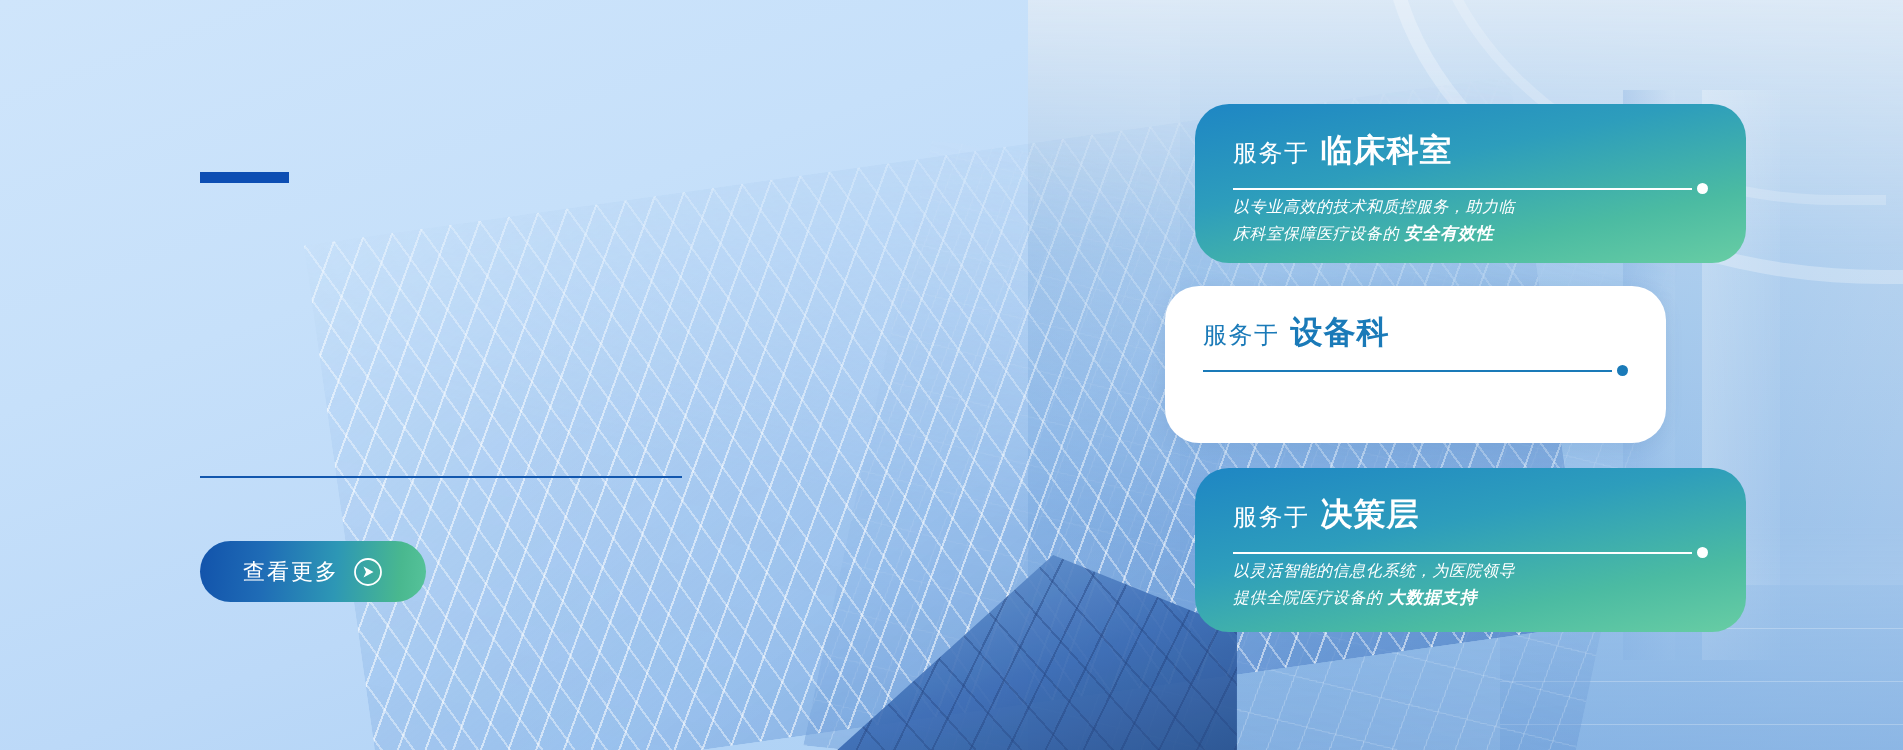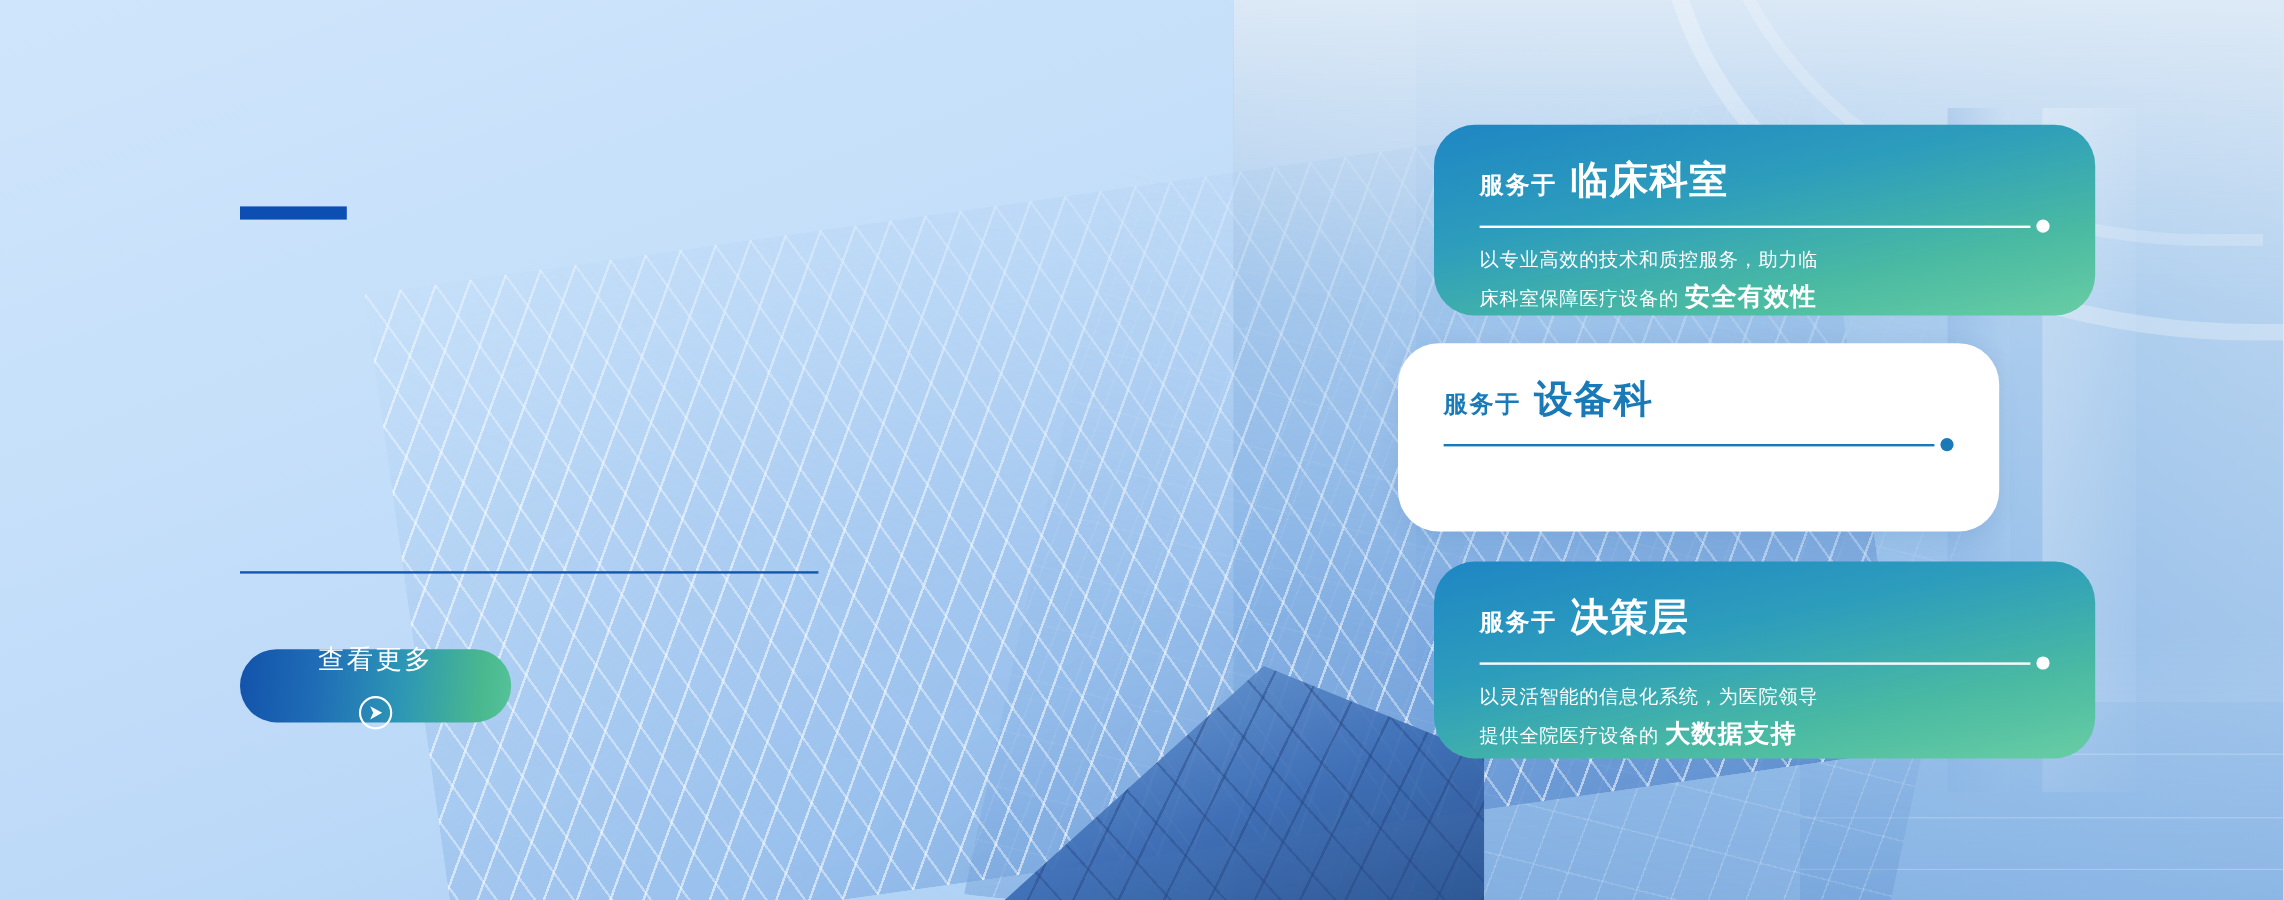--- a/index.html
+++ b/index.html
@@ -134,21 +134,20 @@
     border: none;
     border-radius: 31px;
     background: linear-gradient(95deg, #1253ab 0%, #1f6cb6 28%, #2d97b5 60%, #49b88f 88%, #56c39a 100%);
     color: #ffffff;
     display: flex;
     align-items: center;
     justify-content: center;
     gap: 14px;
     cursor: pointer;
     padding: 0;
-    flex-direction: column;
   }
   .cta-label {
     font-size: 22px;
     font-weight: 500;
     letter-spacing: 2px;
     color: #ffffff;
   }
   .cta-arrow { display: block; width: 30px; height: 30px; }
 
   
@@ -171,22 +170,22 @@
   #card-2 { left: 1165px; top: 286px;  width: 501px; height: 157px; }
   #card-3 { left: 1195px; top: 468px;  width: 551px; height: 164px; }
 
   .card-heading {
     display: flex;
     align-items: baseline;
     gap: 11px;
     line-height: 1;
   }
   .card-heading .prefix {
-    font-size: 20px;
-    font-weight: 700;
+    font-size: 24px;
+    font-weight: 400;
     letter-spacing: 1.5px;
     text-align: center;
   }
   .card-heading .subject {
     font-size: 32px;
     font-weight: 700;
     letter-spacing: 1px;
   }
   .card-divider {
     position: relative;
@@ -203,27 +202,27 @@
     right: 0; top: 0;
     width: 11px; height: 11px;
     border-radius: 50%;
   }
   .card-grad .card-divider .line { background: #ffffff; }
   .card-grad .card-divider .dot  { background: #ffffff; }
   .card-white .card-divider .line { background: #1a7ab8; }
   .card-white .card-divider .dot  { background: #1a7ab8; }
 
   .card-body {
-    margin-top: 11px;
     font-size: 16px;
     line-height: 1.62;
     letter-spacing: 0.6px;
+    font-style: italic;
   }
   .card-body .emph {
-    font-size: 21px;
+    font-size: 17px;
     font-weight: 700;
     letter-spacing: 1px;
   }
 </style>
 </head>
 <body>
 
 <div class="banner">
 
   <div class="bg-layer">

